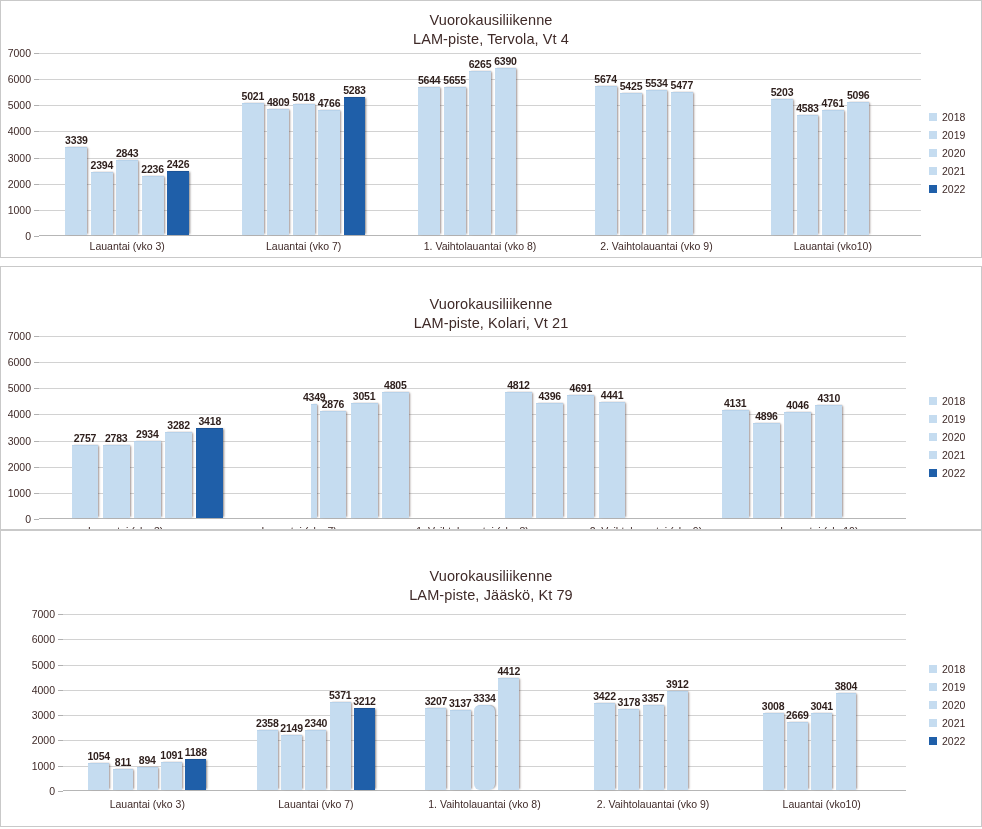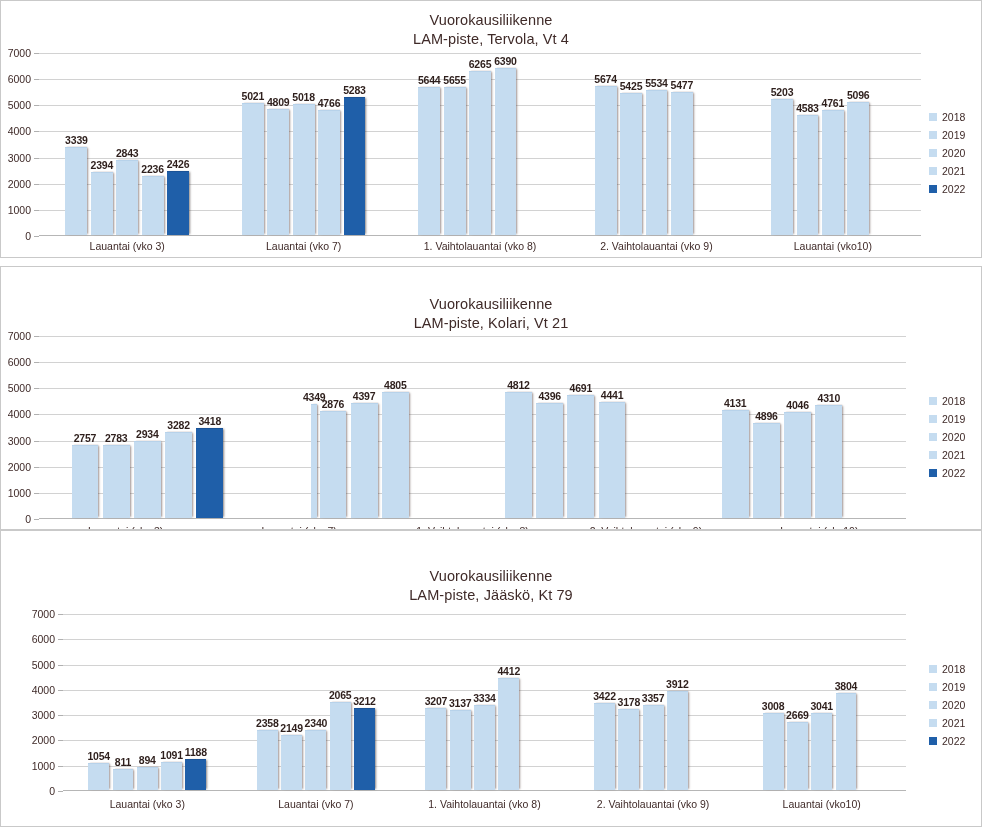--- a/index.html
+++ b/index.html
@@ -402,21 +402,21 @@
                 <span class="val">4349</span>
               </div>
             </div>
             <div class="bar-slot">
               <div class="bar" style="height: 58.1857%;">
                 <span class="val">2876</span>
               </div>
             </div>
             <div class="bar-slot">
               <div class="bar" style="height: 62.8143%;">
-                <span class="val">4397</span>
+                <span class="val">3051</span>
               </div>
             </div>
             <div class="bar-slot">
               <div class="bar" style="height: 68.6429%;">
                 <span class="val">4805</span>
               </div>
             </div>
             <div class="bar-slot"></div>
           </div>
         </div>
@@ -575,21 +575,21 @@
                 <span class="val">2149</span>
               </div>
             </div>
             <div class="bar-slot">
               <div class="bar" style="height: 33.4286%;">
                 <span class="val">2340</span>
               </div>
             </div>
             <div class="bar-slot">
               <div class="bar" style="height: 49.3286%;">
-                <span class="val">2065</span>
+                <span class="val">5371</span>
               </div>
             </div>
             <div class="bar-slot">
               <div class="bar y2022" style="height: 45.8857%;">
                 <span class="val">3212</span>
               </div>
             </div>
           </div>
         </div>
         <div class="group">
@@ -598,21 +598,21 @@
               <div class="bar" style="height: 45.8143%;">
                 <span class="val">3207</span>
               </div>
             </div>
             <div class="bar-slot">
               <div class="bar" style="height: 44.8143%;">
                 <span class="val">3137</span>
               </div>
             </div>
             <div class="bar-slot">
-              <div class="bar" style="height: 47.6286%;">
+              <div class="bar" style="height: 47.6286%; border-radius: 6px;">
                 <span class="val">3334</span>
               </div>
             </div>
             <div class="bar-slot">
               <div class="bar" style="height: 63.0286%;">
                 <span class="val">4412</span>
               </div>
             </div>
             <div class="bar-slot"></div>
           </div>

